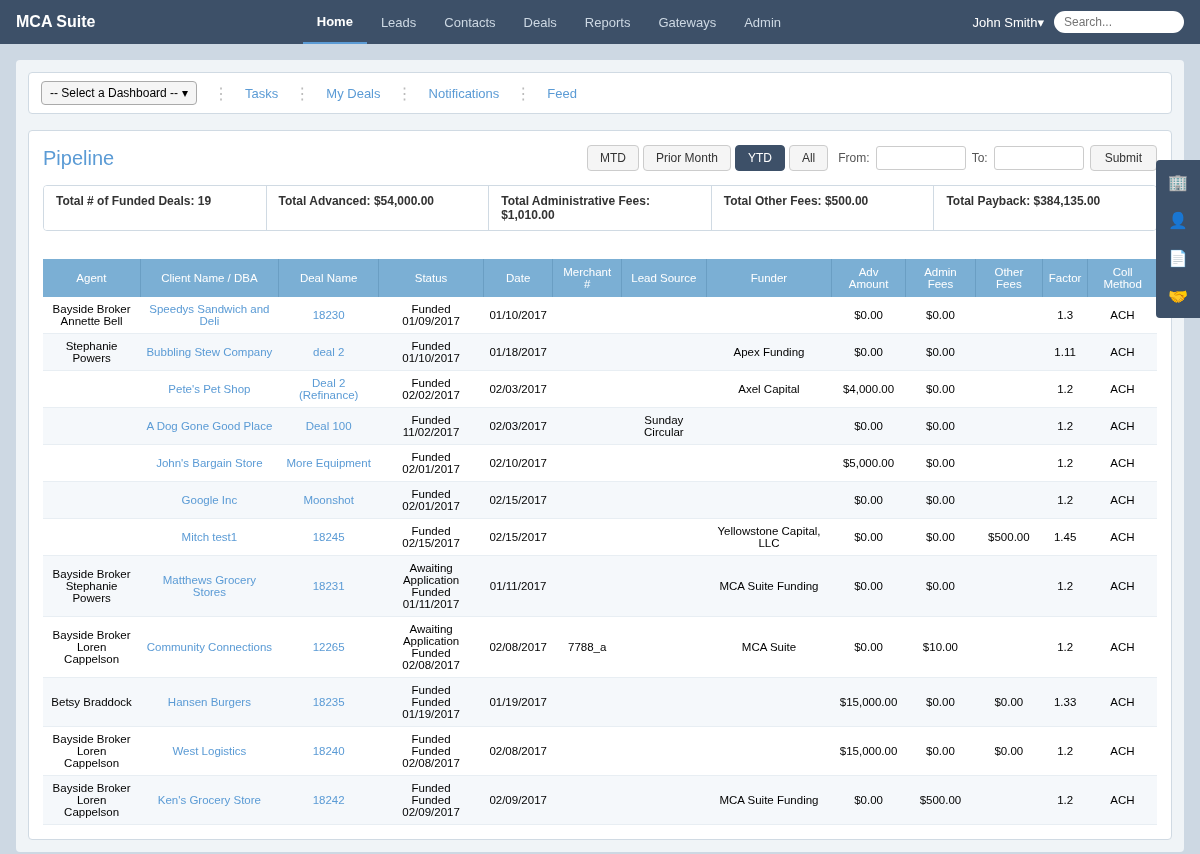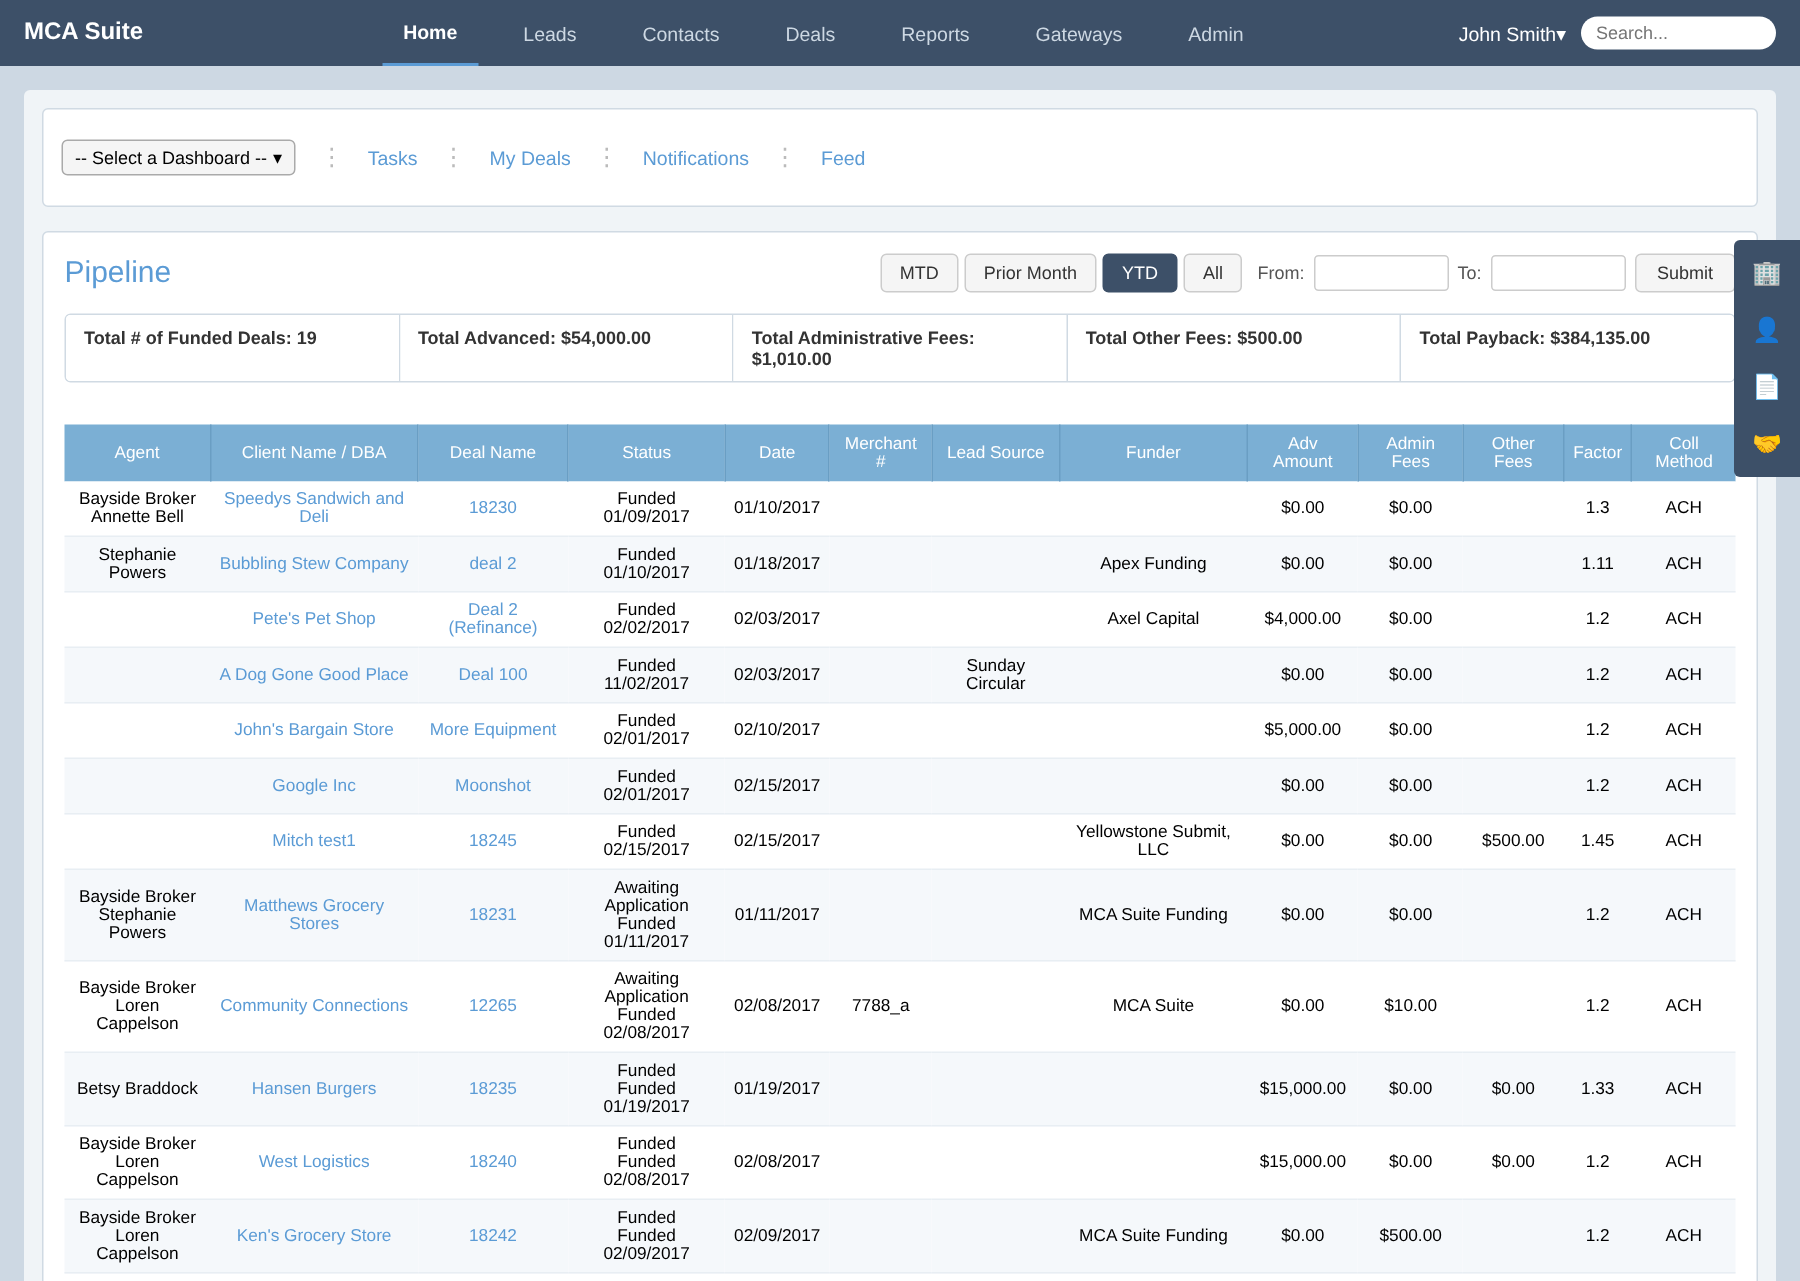--- a/index.html
+++ b/index.html
@@ -19,21 +19,21 @@
       font-weight: bold;
       color: #fff;
       margin-right: 30px;
       white-space: nowrap;
     }
     .header-nav {
       display: flex;
       align-items: center;
       flex: 1;
       justify-content: center;
-      gap: 16px;
+      gap: 0;
     }
     .header-nav a {
       color: #cdd8e3;
       text-decoration: none;
       padding: 0 14px;
       height: 44px;
       display: flex;
       align-items: center;
       font-size: 13px;
       cursor: pointer;
@@ -74,21 +74,21 @@
       padding: 12px;
     }
 
     
     .top-bar {
       display: flex;
       align-items: center;
       background: #fff;
       border: 1px solid #d0dae3;
       border-radius: 4px;
-      padding: 20px 12px;
+      padding: 8px 12px;
       margin-bottom: 16px;
       gap: 16px;
     }
     .dashboard-select {
       border: 1px solid #aaa;
       border-radius: 4px;
       padding: 4px 8px;
       font-size: 12px;
       background: #f5f5f5;
       cursor: pointer;
@@ -423,21 +423,21 @@
             <td>ACH</td>
           </tr>
           <tr>
             <td></td>
             <td class="link-cell">Mitch test1</td>
             <td class="link-cell">18245</td>
             <td>Funded 02/15/2017</td>
             <td>02/15/2017</td>
             <td></td>
             <td></td>
-            <td>Yellowstone Submit, LLC</td>
+            <td>Yellowstone Capital, LLC</td>
             <td>$0.00</td>
             <td>$0.00</td>
             <td>$500.00</td>
             <td>1.45</td>
             <td>ACH</td>
           </tr>
           <tr>
             <td>Bayside Broker<br>Stephanie Powers</td>
             <td class="link-cell">Matthews Grocery Stores</td>
             <td class="link-cell">18231</td>

